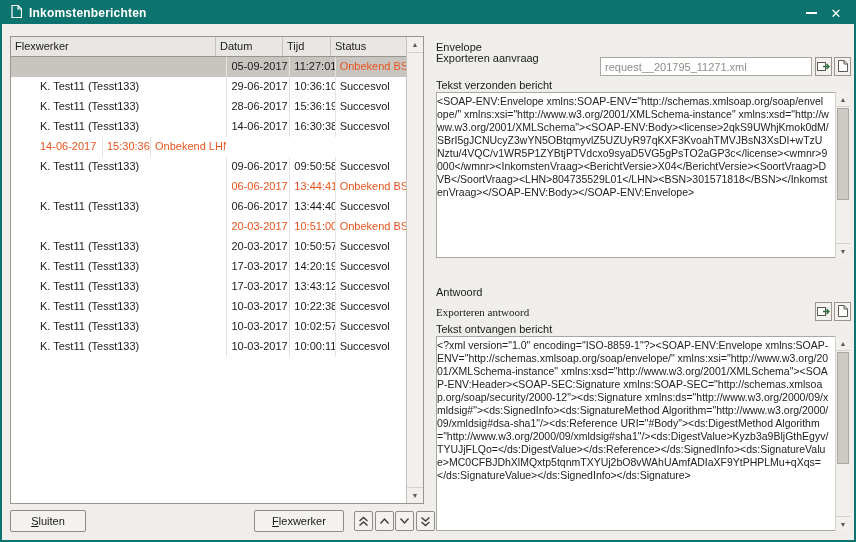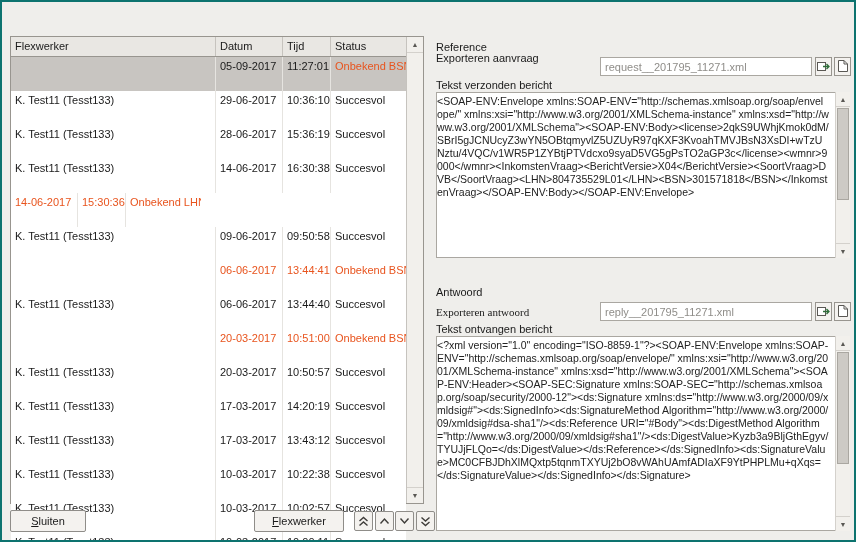--- a/index.html
+++ b/index.html
@@ -27,21 +27,21 @@
   
   .table {
     position: absolute; left: 8px; top: 34px; width: 414px; height: 468px;
     background: #fff; border: 1px solid #98958f;
   }
   .thead { display: flex; height: 20px; background: #e9e7e3;
     border-bottom: 1px solid #98958f; width: 395px; }
   .th { font-size: 11px; padding: 3px 4px; border-right: 1px solid #c6c3be;
     white-space: nowrap; overflow: hidden; color: #1a1a1a; }
   .tbody { width: 395px; background: #fff; }
-  .trow { display: flex; height: 34px; }
+  .trow { display: flex; height: 20px; padding-left: 25px; }
   .trow.selected { background: var(--selected-row, #c8c5c1); }
   .tcell { font-size: 11px; padding: 3px 4px; border-right: 1px solid #e6e4e0;
     white-space: nowrap; overflow: hidden; color: #1a1a1a; }
   .error-row .tcell { color: var(--status-error, #e8541e); }
   .tcell.error-text { color: var(--status-error, #e8541e); }
   .c-flex   { width: 205px; }
   .c-datum  { width: 67px; }
   .c-tijd   { width: 48px; }
   .c-status { width: 75px; border-right: none; }
 
@@ -115,20 +115,34 @@
     background: #f4f2ef; border: 1px solid #8f8d89; border-radius: 2px;
     display: flex; align-items: center; justify-content: center; padding: 0; }
   .nb1 { left: 352px; } .nb2 { left: 373px; } .nb3 { left: 393px; } .nb4 { left: 414px; }
   .nav-btn svg { display: block; }
 </style>
 </head>
 <body>
 
 <div class="window">
 
+  <div class="titlebar">
+    <span>
+      <svg width="11" height="13" viewBox="0 0 11 13">
+          <path d="M1 0.5 H7 L10.5 4 V12.5 H1 Z" fill="none" stroke="#ffffff" stroke-width="1.2"></path>
+          <path d="M7 0.5 V4 H10.5" fill="none" stroke="#ffffff" stroke-width="1.2"></path>
+        </svg>
+    </span>
+    <span class="title">Inkomstenberichten</span>
+    <span class="tb-spacer"></span>
+    <span class="tb-btn">
+        <span class="min-glyph"></span>
+      </span>
+    <span class="tb-btn">✕</span>
+  </div>
 
   <div class="table">
     <div class="thead">
       <div class="th c-flex">Flexwerker</div>
       <div class="th c-datum">Datum</div>
       <div class="th c-tijd">Tijd</div>
       <div class="th c-status">Status</div>
     </div>
     <div class="tbody">
         <div class="trow selected">
@@ -220,21 +234,21 @@
           <div class="tcell c-tijd">10:00:11</div>
           <div class="tcell c-status">Succesvol</div>
         </div>
       </div>
     <div class="vscroll">
       <div class="sb-arrow sb-top">▲</div>
       <div class="sb-arrow sb-bottom">▼</div>
     </div>
   </div>
 
-  <div class="lbl l-aanvraag">Reference</div>
+  <div class="lbl l-aanvraag">Envelope</div>
   <div class="lbl l-exp-aanvraag">Exporteren aanvraag</div>
   <input class="file-input inp-aanvraag" type="text" value="request__201795_11271.xml" style="">
   <div class="icon-btn ib1a">
     <span><svg width="13" height="11" viewBox="0 0 13 11">
           <rect x="0.5" y="1.5" width="8" height="8" fill="#ffffff" stroke="#5a5854"></rect>
           <path d="M6 5.5 H12 M9.5 3 L12 5.5 L9.5 8" fill="none" stroke="#2f6e3a" stroke-width="1.3"></path>
         </svg></span>
   </div>
   <div class="icon-btn ib1b">
     <span><svg width="10" height="12" viewBox="0 0 10 12">
@@ -245,21 +259,20 @@
   <div class="lbl l-verzonden">Tekst verzonden bericht</div>
   <div class="xmlbox xml1">&lt;SOAP-ENV:Envelope xmlns:SOAP-ENV="http://schemas.xmlsoap.org/soap/envelope/" xmlns:xsi="http://www.w3.org/2001/XMLSchema-instance" xmlns:xsd="http://www.w3.org/2001/XMLSchema"&gt;&lt;SOAP-ENV:Body&gt;&lt;license&gt;2qkS9UWhjKmok0dM/SBrI5gJCNUcyZ3wYN5OBtqmyvlZ5UZUyR97qKXF3KvoahTMVJBsN3XsDI+wTzUNztu/4VQC/v1WR5P1ZYBtjPTVdcxo9syaD5VG5gPsTO2aGP3c&lt;/license&gt;&lt;wmnr&gt;9000&lt;/wmnr&gt;&lt;InkomstenVraag&gt;&lt;BerichtVersie&gt;X04&lt;/BerichtVersie&gt;&lt;SoortVraag&gt;DVB&lt;/SoortVraag&gt;&lt;LHN&gt;804735529L01&lt;/LHN&gt;&lt;BSN&gt;301571818&lt;/BSN&gt;&lt;/InkomstenVraag&gt;&lt;/SOAP-ENV:Body&gt;&lt;/SOAP-ENV:Envelope&gt;</div>
   <div class="xscroll" style="position:absolute; left:833px; top:90px; width:15px; height:166px;">
     <div class="sb-arrow sb-top">▲</div>
     <div class="sb-thumb thumb1"></div>
     <div class="sb-arrow sb-bottom">▼</div>
   </div>
 
   <div class="lbl l-antwoord">Antwoord</div>
   <div class="lbl l-exp-antwoord">Exporteren antwoord</div>
-  <input class="file-input inp-antwoord" type="text" value="reply__201795_11271.xml" style="">
   <div class="icon-btn ib2a">
     <span><svg width="13" height="11" viewBox="0 0 13 11">
           <rect x="0.5" y="1.5" width="8" height="8" fill="#ffffff" stroke="#5a5854"></rect>
           <path d="M6 5.5 H12 M9.5 3 L12 5.5 L9.5 8" fill="none" stroke="#2f6e3a" stroke-width="1.3"></path>
         </svg></span>
   </div>
   <div class="icon-btn ib2b">
     <span><svg width="10" height="12" viewBox="0 0 10 12">
           <path d="M0.5 0.5 H6 L9.5 4 V11.5 H0.5 Z" fill="#ffffff" stroke="#5a5854"></path>
           <path d="M6 0.5 V4 H9.5" fill="none" stroke="#5a5854"></path>

